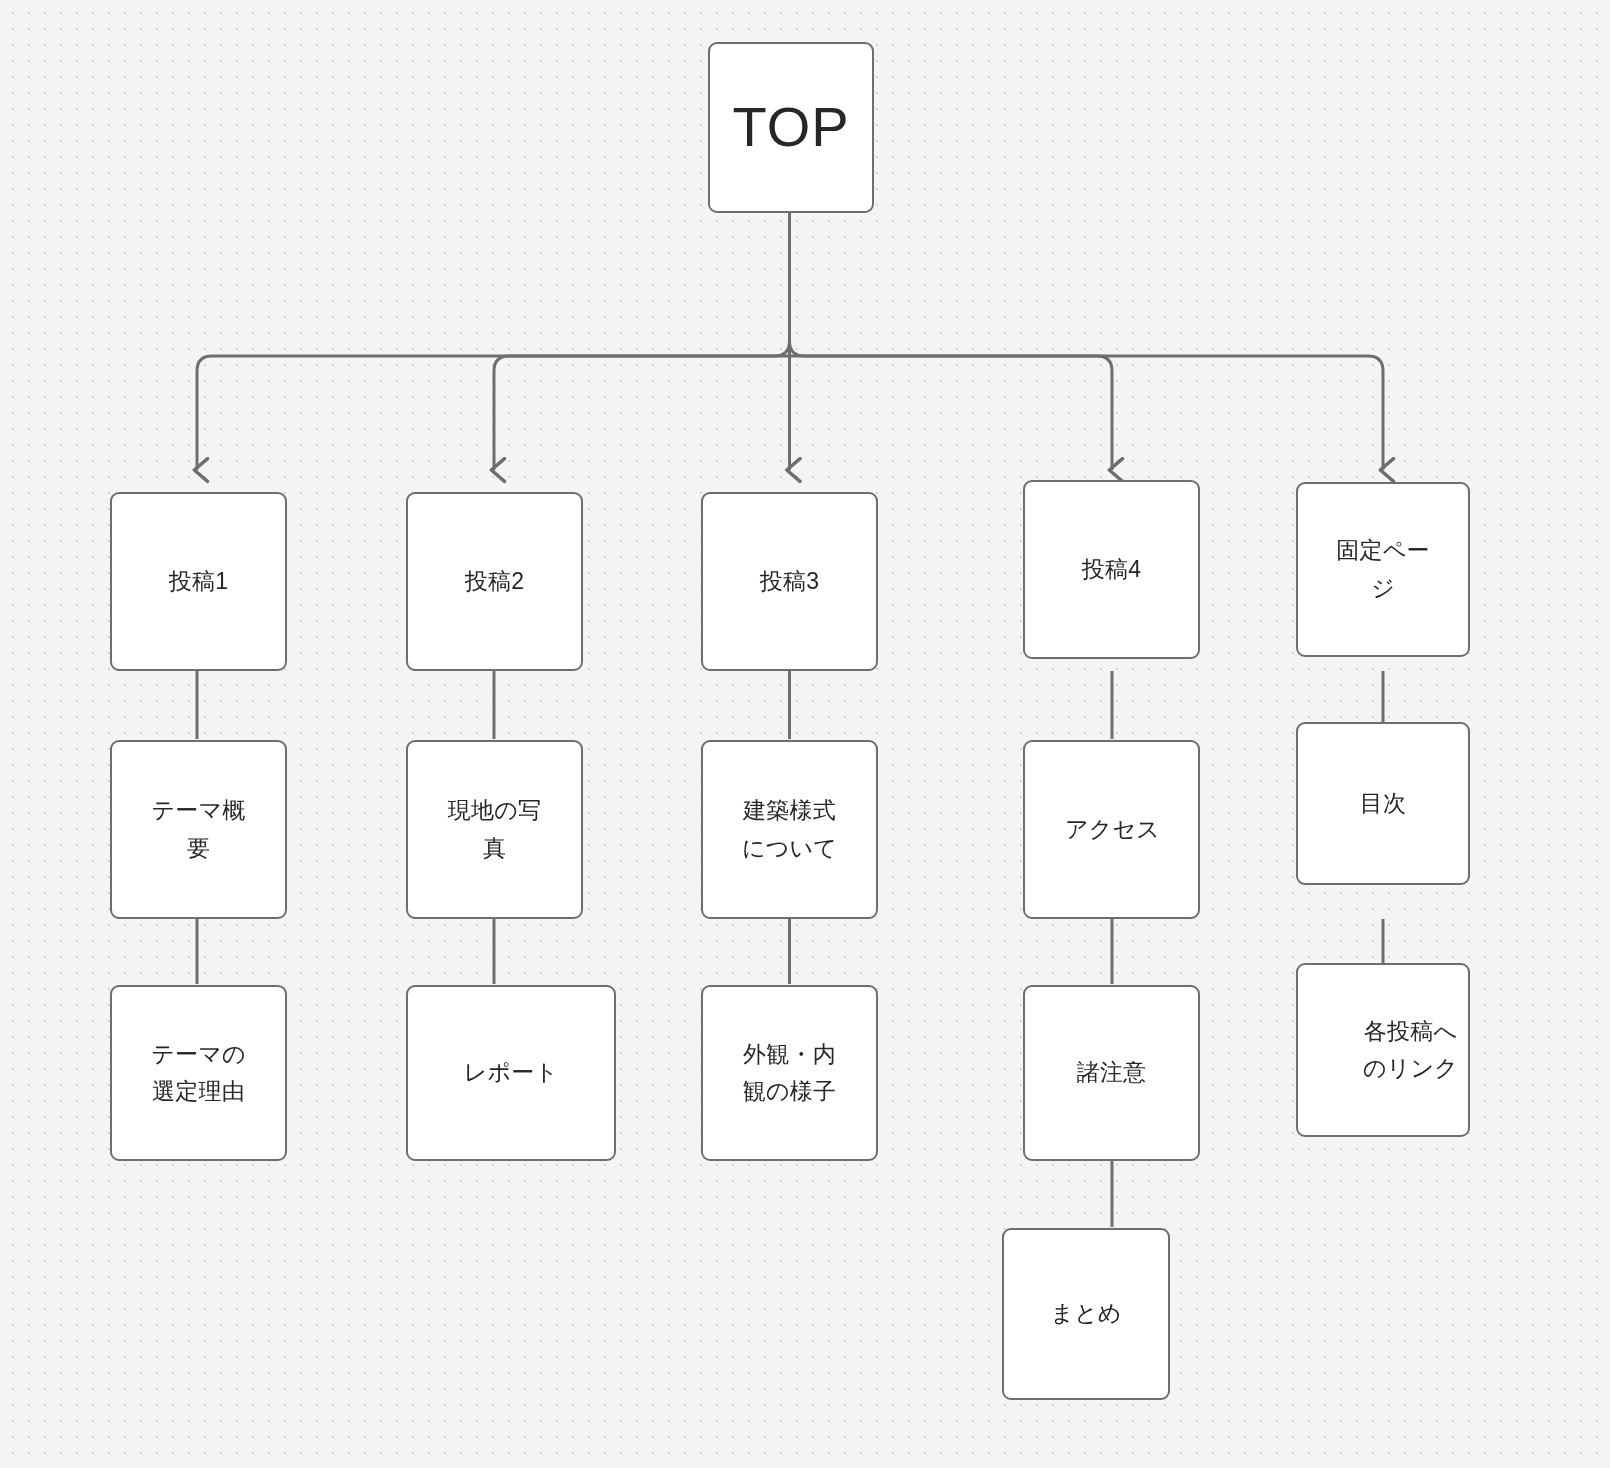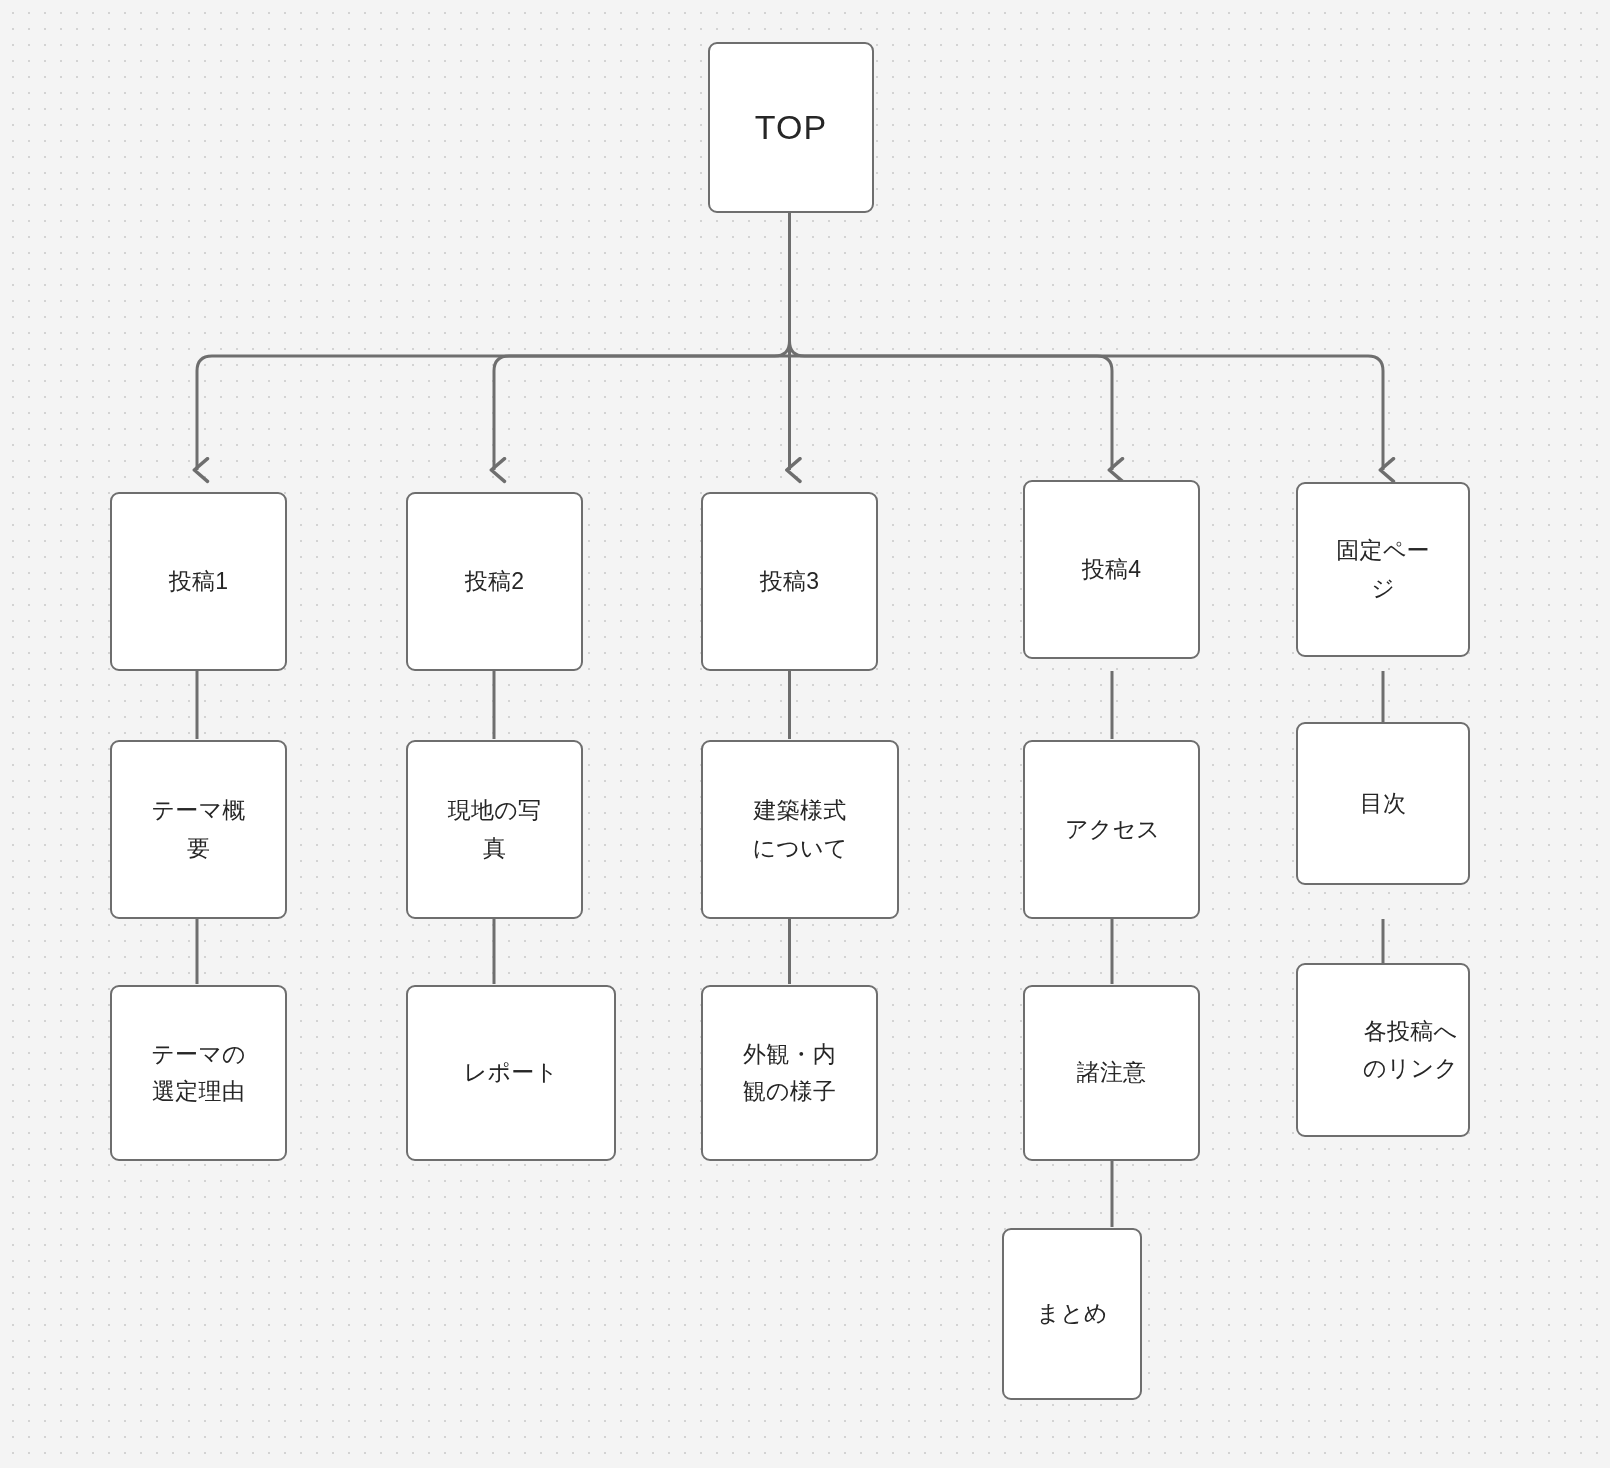--- a/index.html
+++ b/index.html
@@ -47,21 +47,21 @@
     line-height: 1.62;
     letter-spacing: 0.2px;
     font-weight: 400;
     padding: 4px 10px;
   }
   .node .label {
     display: block;
     white-space: pre-line;
   }
   .node-top {
-    font-size: 34px;
+    font-size: 56px;
     letter-spacing: 1px;
   }
 </style>
 </head>
 <body>
 
 <div id="canvas">
 
   <svg id="edges" viewBox="0 0 1610 1468" width="1610" height="1468" xmlns="http://www.w3.org/2000/svg">
     <defs>
@@ -123,39 +123,39 @@
     <span class="label">現地の写
 真</span>
   </div>
   <div class="node" style="left:406px; top:985px; width:210px; height:176px;">
     <span class="label">レポート</span>
   </div>
 
   <div class="node" style="left:701px; top:492px; width:177px; height:179px;">
     <span class="label">投稿3</span>
   </div>
-  <div class="node" style="left:701px; top:740px; width:198px; height:179px;">
+  <div class="node" style="left:701px; top:740px; width:177px; height:179px;">
     <span class="label">建築様式
 について</span>
   </div>
   <div class="node" style="left:701px; top:985px; width:177px; height:176px;">
     <span class="label">外観・内
 観の様子</span>
   </div>
 
   <div class="node" style="left:1023px; top:480px; width:177px; height:179px;">
     <span class="label">投稿4</span>
   </div>
   <div class="node" style="left:1023px; top:740px; width:177px; height:179px;padding-left:12px;">
     <span class="label">アクセス</span>
   </div>
   <div class="node" style="left:1023px; top:985px; width:177px; height:176px;">
     <span class="label">諸注意</span>
   </div>
-  <div class="node" style="left:1002px; top:1228px; width:140px; height:172px;">
+  <div class="node" style="left:1002px; top:1228px; width:168px; height:172px;">
     <span class="label">まとめ</span>
   </div>
 
   <div class="node" style="left:1296px; top:482px; width:174px; height:175px;">
     <span class="label">固定ペー
 ジ</span>
   </div>
   <div class="node" style="left:1296px; top:722px; width:174px; height:163px;">
     <span class="label">目次</span>
   </div>

